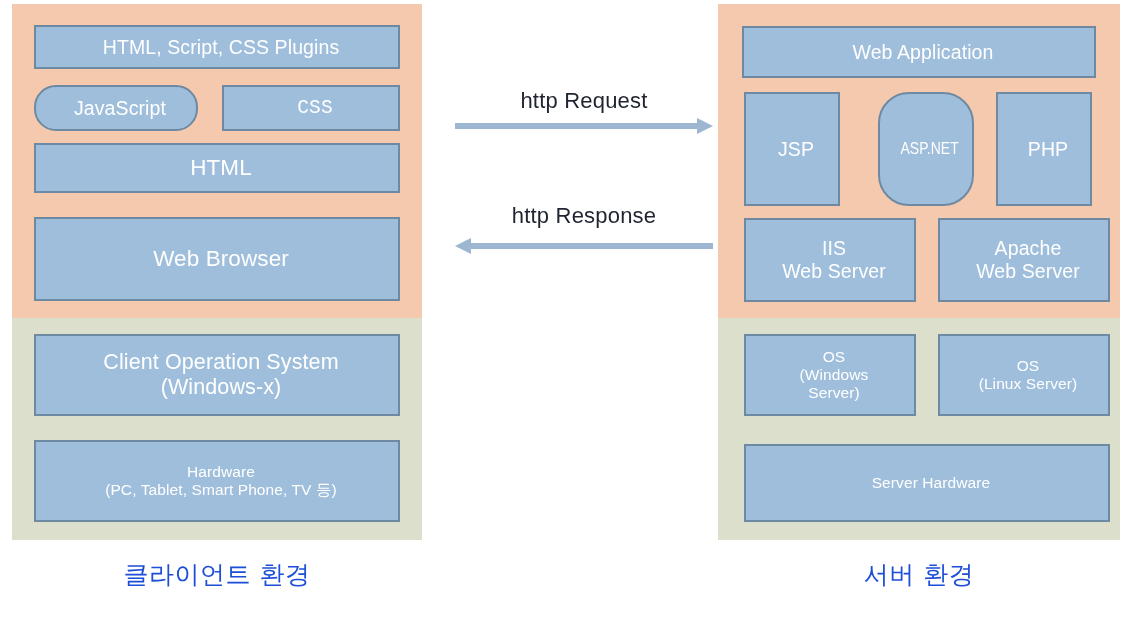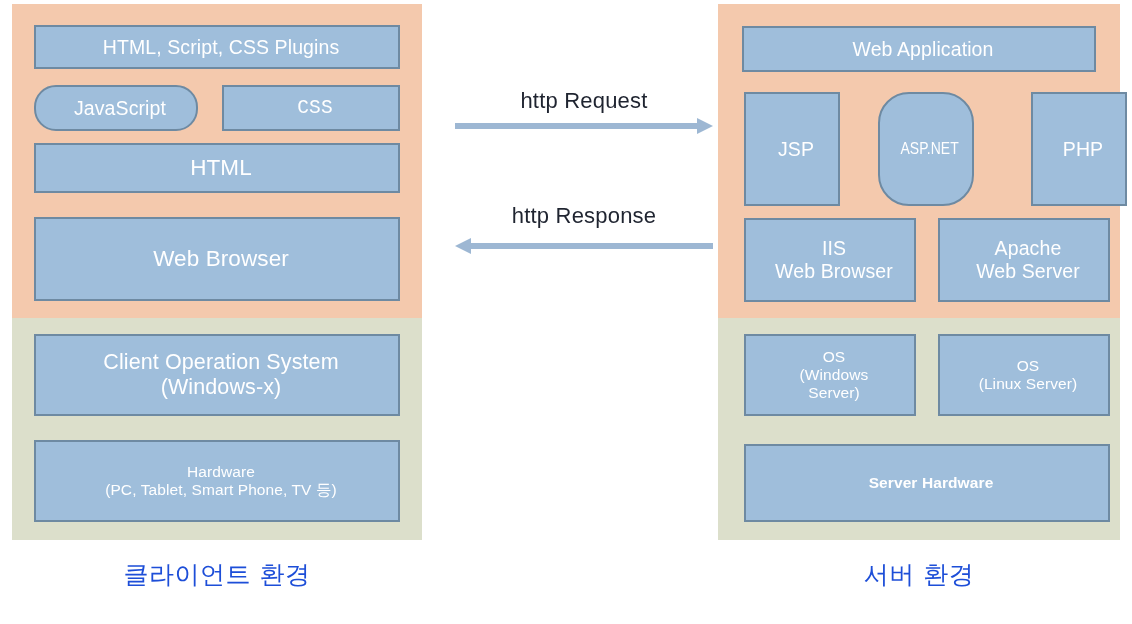--- a/index.html
+++ b/index.html
@@ -136,39 +136,39 @@
     <div class="arrow-head head-left" style="left:0;"></div>
     <div class="arrow-shaft" style="left:16px; width:242px;"></div>
   </div>
 </div>
 
 <div class="panel" style="left:718px; top:4px; width:402px; height:536px;">
 
   <div class="band band-app" style="left:0; top:0; width:402px; height:314px;"></div>
   <div class="band band-sys" style="left:0; top:314px; width:402px; height:222px;"></div>
 
-  <div class="box t19" style="left:24px; top:22px; width:354px; height:46px;">Web Application</div>
+  <div class="box t19" style="left:24px; top:22px; width:354px; height:52px;">Web Application</div>
 
   <div class="box t19" style="left:26px; top:88px; width:96px; height:114px;">JSP</div>
 
   <div class="box t17" style="left:160px; top:88px; width:96px; height:114px;">
     <span class="cond">ASP.NET</span>
   </div>
 
-  <div class="box t19" style="left:313px; top:88px; width:96px; height:114px;">PHP</div>
+  <div class="box t19" style="left:278px; top:88px; width:96px; height:114px;">PHP</div>
 
   <div class="box t19" style="left:26px; top:214px; width:172px; height:84px;">IIS
-Web Browser</div>
+Web Server</div>
 
   <div class="box t19" style="left:220px; top:214px; width:172px; height:84px;">Apache
 Web Server</div>
 
   <div class="box t15" style="left:26px; top:330px; width:172px; height:82px;">OS
 (Windows
 Server)</div>
 
   <div class="box t15" style="left:220px; top:330px; width:172px; height:82px;">OS
 (Linux Server)</div>
 
-  <div class="box t15" style="left:26px; top:440px; width:366px; height:78px;font-weight:bold;">Server Hardware</div>
+  <div class="box t15" style="left:26px; top:440px; width:366px; height:78px;">Server Hardware</div>
 </div>
 
 <div class="caption" style="left:718px; top:558px; width:402px;">서버 환경</div>
 
 </body></html>

